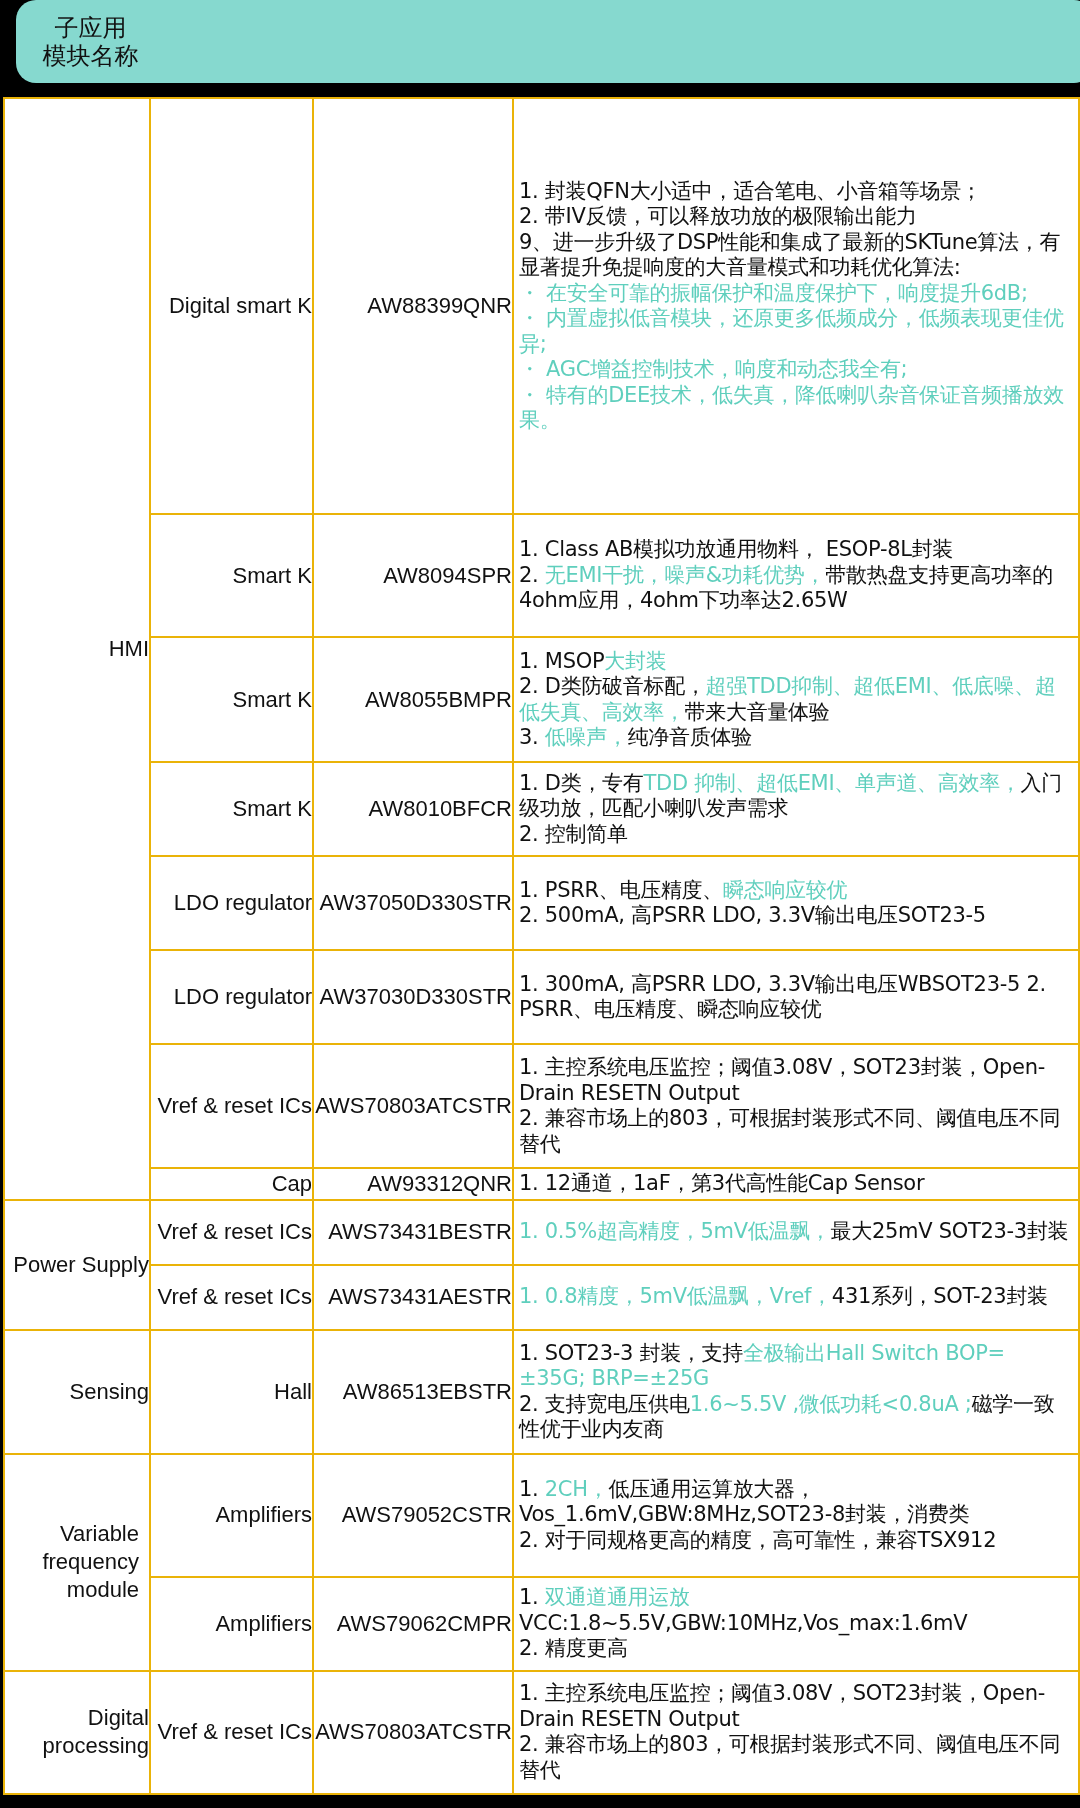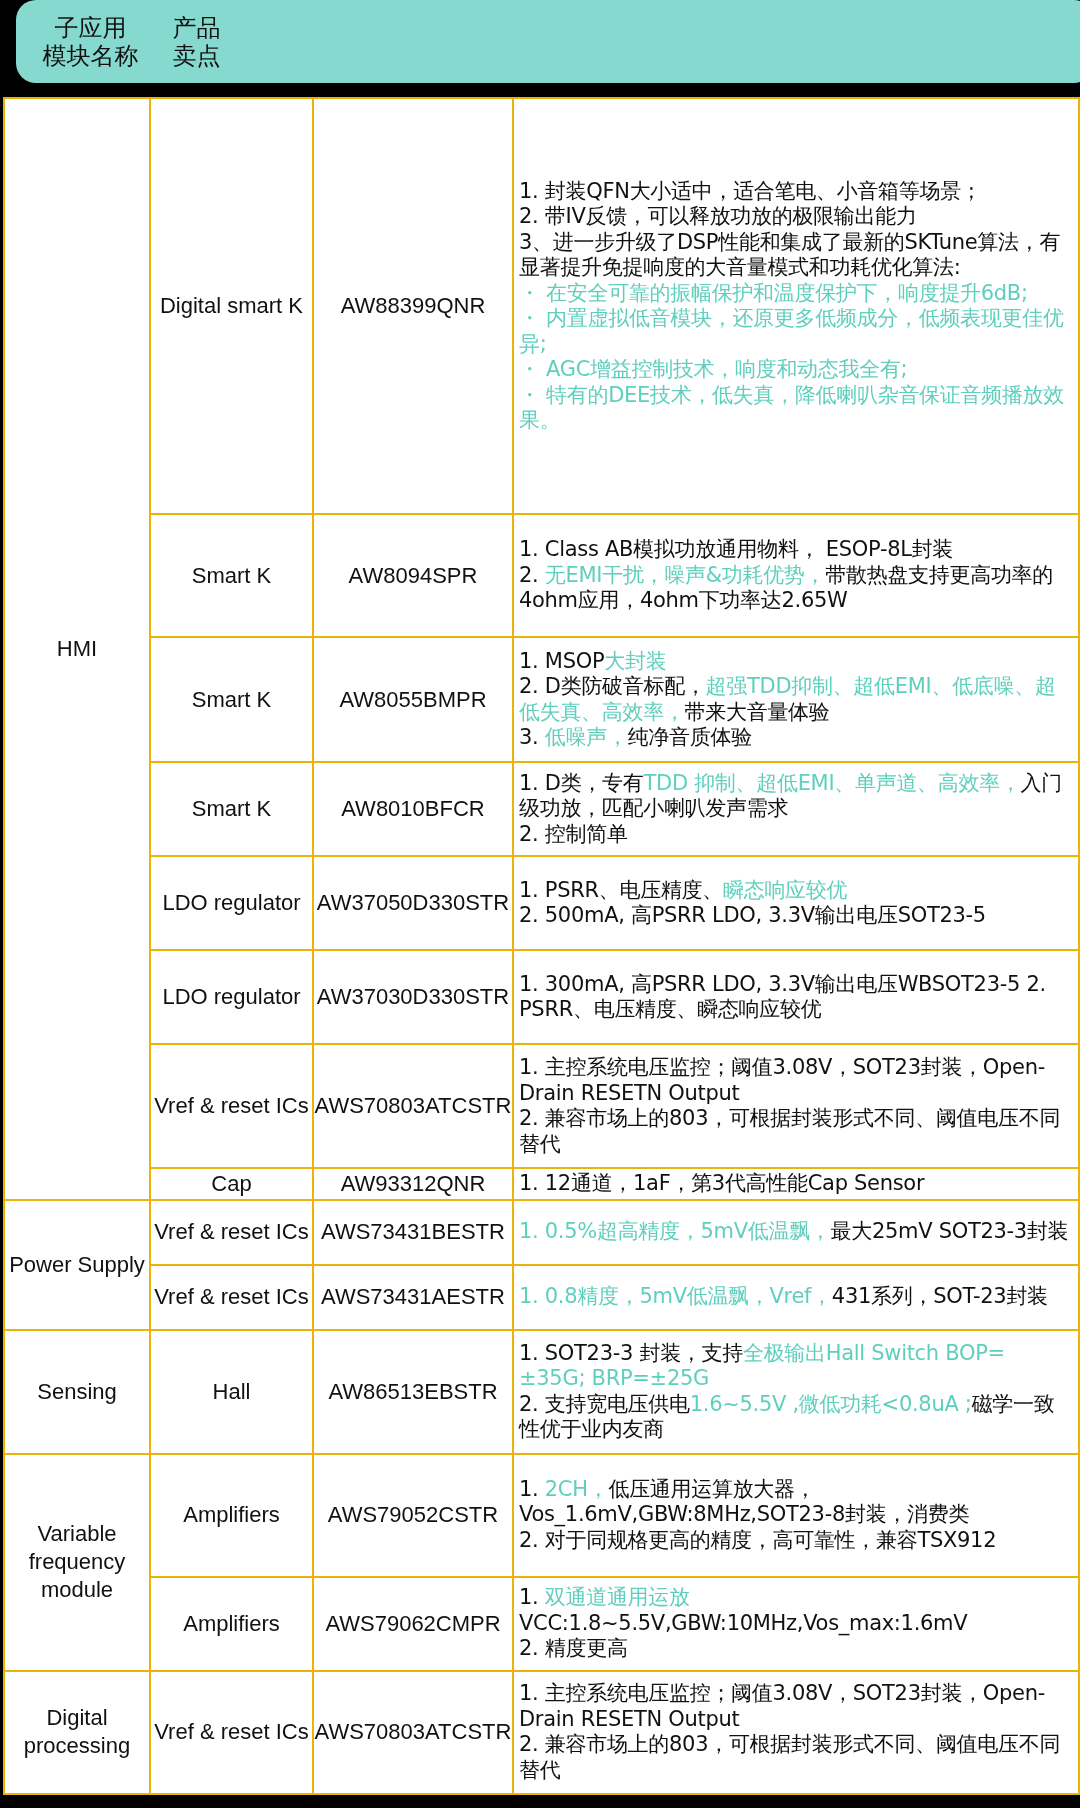--- a/index.html
+++ b/index.html
@@ -6,52 +6,51 @@
   body { width:1080px; height:1808px; background:#000; position:relative; overflow:hidden;
          font-family:"DejaVu Sans", "Liberation Sans", sans-serif; color:#111; }
   .header { position:absolute; left:16px; top:0; width:1078px; height:83px; background:#86d9cf;
             border-radius:20px; display:grid; grid-template-columns:149px 163px 200px 566px; }
   .header .hc { display:flex; align-items:center; justify-content:center; text-align:center;
                 font-size:24px; line-height:28px; color:#111; }
   .hc.c2 { padding-right:20px; } .hc.c3 { padding-right:0; } .hc.c4 { padding-right:100px; }
   table.main { position:absolute; left:3px; top:97px; width:1075px; border-collapse:collapse;
                background:#fff; table-layout:fixed; }
   table.main td { border:2px solid #eab308; padding:0; vertical-align:middle; }
-  td.grp, td.cat, td.pn { text-align:center; font-size:22px; line-height:28px; color:#111;
+  td.grp, td.cat, td.pn { text-align:right; font-size:22px; line-height:28px; color:#111;
                           font-family:"Liberation Sans", "DejaVu Sans", sans-serif; }
   td.feat { padding:2px 4px 2px 5px !important; vertical-align:top; font-size:21px; line-height:25.5px;
             font-family:"DejaVu Sans", sans-serif; letter-spacing:-0.3px; }
   .hl { color:#5fcfbd; }
   .ln { display:block; }
 </style>
 </head>
 <body>
 
 <div class="header">
   <div class="hc c1" style="white-space:pre-line;">子应用
 模块名称</div>
-  <div class="hc c4">产品卖点</div>
 </div>
 
 <table class="main">
   <colgroup>
     <col style="width:146px">
       <col style="width:163px">
       <col style="width:200px">
       <col style="width:566px">
   </colgroup>
   <tbody id="tbody">
       <tr style="height: 416px;">
         <td class="grp" rowspan="8">HMI</td>
         <td class="cat">Digital smart K</td>
         <td class="pn">AW88399QNR</td>
         <td class="feat">
           <span class="ln"><span>1. 封装QFN大小适中，适合笔电、小音箱等场景；</span></span>
           <span class="ln"><span>2. 带IV反馈，可以释放功放的极限输出能力</span></span>
-          <span class="ln"><span>3、进一步升级了DSP性能和集成了最新的SKTune算法，有显著提升免提响度的大音量模式和功耗优化算法:</span></span>
+          <span class="ln"><span>9、进一步升级了DSP性能和集成了最新的SKTune算法，有显著提升免提响度的大音量模式和功耗优化算法:</span></span>
           <span class="ln"><span class="hl">・ 在安全可靠的振幅保护和温度保护下，响度提升6dB;</span></span>
           <span class="ln"><span class="hl">・ 内置虚拟低音模块，还原更多低频成分，低频表现更佳优异;</span></span>
           <span class="ln"><span class="hl">・ AGC增益控制技术，响度和动态我全有;</span></span>
           <span class="ln"><span class="hl">・ 特有的DEE技术，低失真，降低喇叭杂音保证音频播放效果。</span></span>
         </td>
       </tr>
       <tr style="height: 123px;">
         <td class="cat">Smart K</td>
         <td class="pn">AW8094SPR</td>
         <td class="feat">

